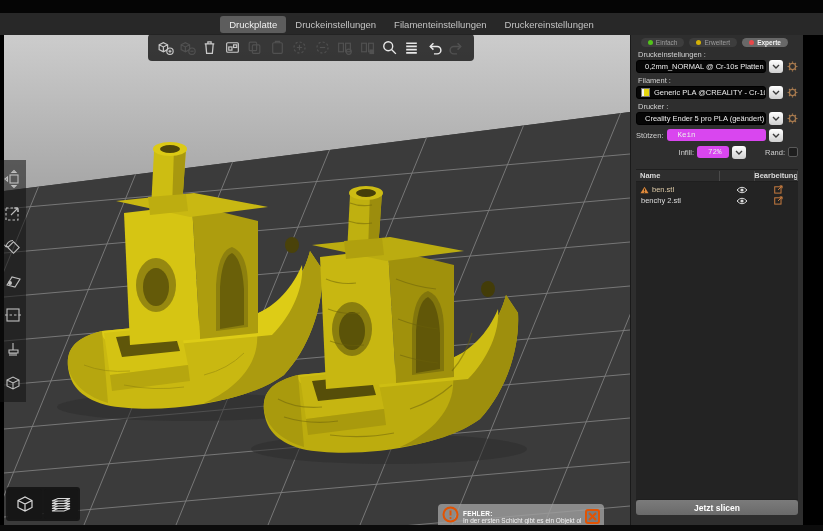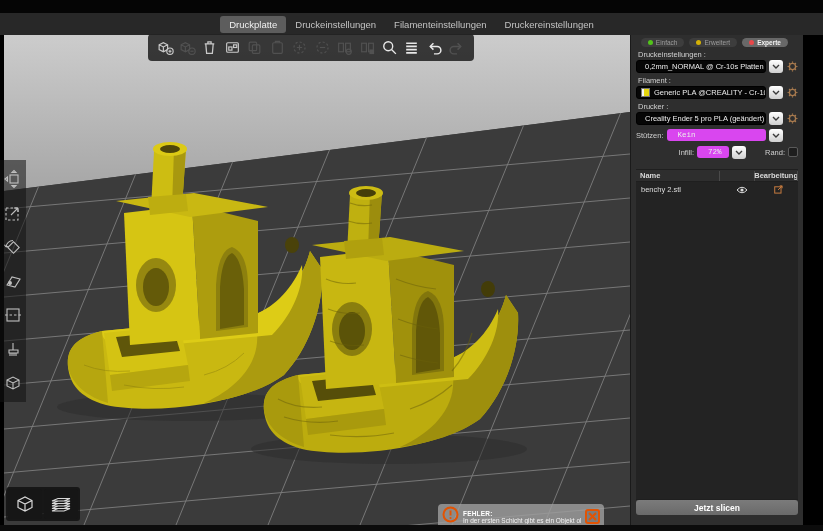--- a/index.html
+++ b/index.html
@@ -475,36 +475,58 @@
       <span class="col-name">Name</span>
       <span class="hsep"></span>
       <span class="col-eye"></span>
       <span class="hsep"></span>
       <span class="col-edit" style="font-weight:bold">Bearbeitung</span>
       <span class="hsep"></span>
     </div>
 
     <div id="obj-list">
       <div class="obj-row">
-        <span class="col-name" style="padding-left:5px">
-          <span>benchy 2.stl</span>
+        <span class="col-name">
+          <svg width="9" height="8" viewBox="0 0 10 9">
+            <path d="M5,0.8 L9.5,8.2 H0.5 Z" fill="#e08a3c"></path>
+              <path d="M5,3 v2.6" stroke="#3a2a10" stroke-width="1.1"></path>
+              <circle cx="5" cy="7" r="0.7" fill="#3a2a10"></circle>
+          </svg>
+          <span class="warn-name">ben.stl</span>
         </span>
         <span class="col-eye">
           <svg width="12" height="8" viewBox="0 0 12 8">
               <path d="M1,4 Q6,-1.5 11,4 Q6,9.5 1,4 Z" fill="none" stroke="#dcdcdc" stroke-width="1"></path>
               <circle cx="6" cy="4" r="1.6" fill="#dcdcdc"></circle>
             </svg>
           </span>
         <span class="col-edit">
           <svg width="9" height="9" viewBox="0 0 10 10">
               <rect x="0.8" y="2" width="7" height="7" fill="none" stroke="#c77b3f" stroke-width="1.1"></rect>
               <path d="M4.5,5.5 L9,1 M6.4,1 H9 V3.6" stroke="#c77b3f" stroke-width="1.1" fill="none"></path>
             </svg>
           </span>
       </div>
+      <div class="obj-row">
+        <span class="col-name" style="padding-left:5px">
+          <span>benchy 2.stl</span>
+        </span>
+        <span class="col-eye">
+          <svg width="12" height="8" viewBox="0 0 12 8">
+              <path d="M1,4 Q6,-1.5 11,4 Q6,9.5 1,4 Z" fill="none" stroke="#dcdcdc" stroke-width="1"></path>
+              <circle cx="6" cy="4" r="1.6" fill="#dcdcdc"></circle>
+            </svg>
+          </span>
+        <span class="col-edit">
+          <svg width="9" height="9" viewBox="0 0 10 10">
+              <rect x="0.8" y="2" width="7" height="7" fill="none" stroke="#c77b3f" stroke-width="1.1"></rect>
+              <path d="M4.5,5.5 L9,1 M6.4,1 H9 V3.6" stroke="#c77b3f" stroke-width="1.1" fill="none"></path>
+            </svg>
+          </span>
+      </div>
     </div>
 
     <div id="panel-spacer"></div>
     <div id="slice-btn">Jetzt slicen</div>
   </div>
 
   <div id="bottom-strip"></div>
 </div>
 
 </body></html>

